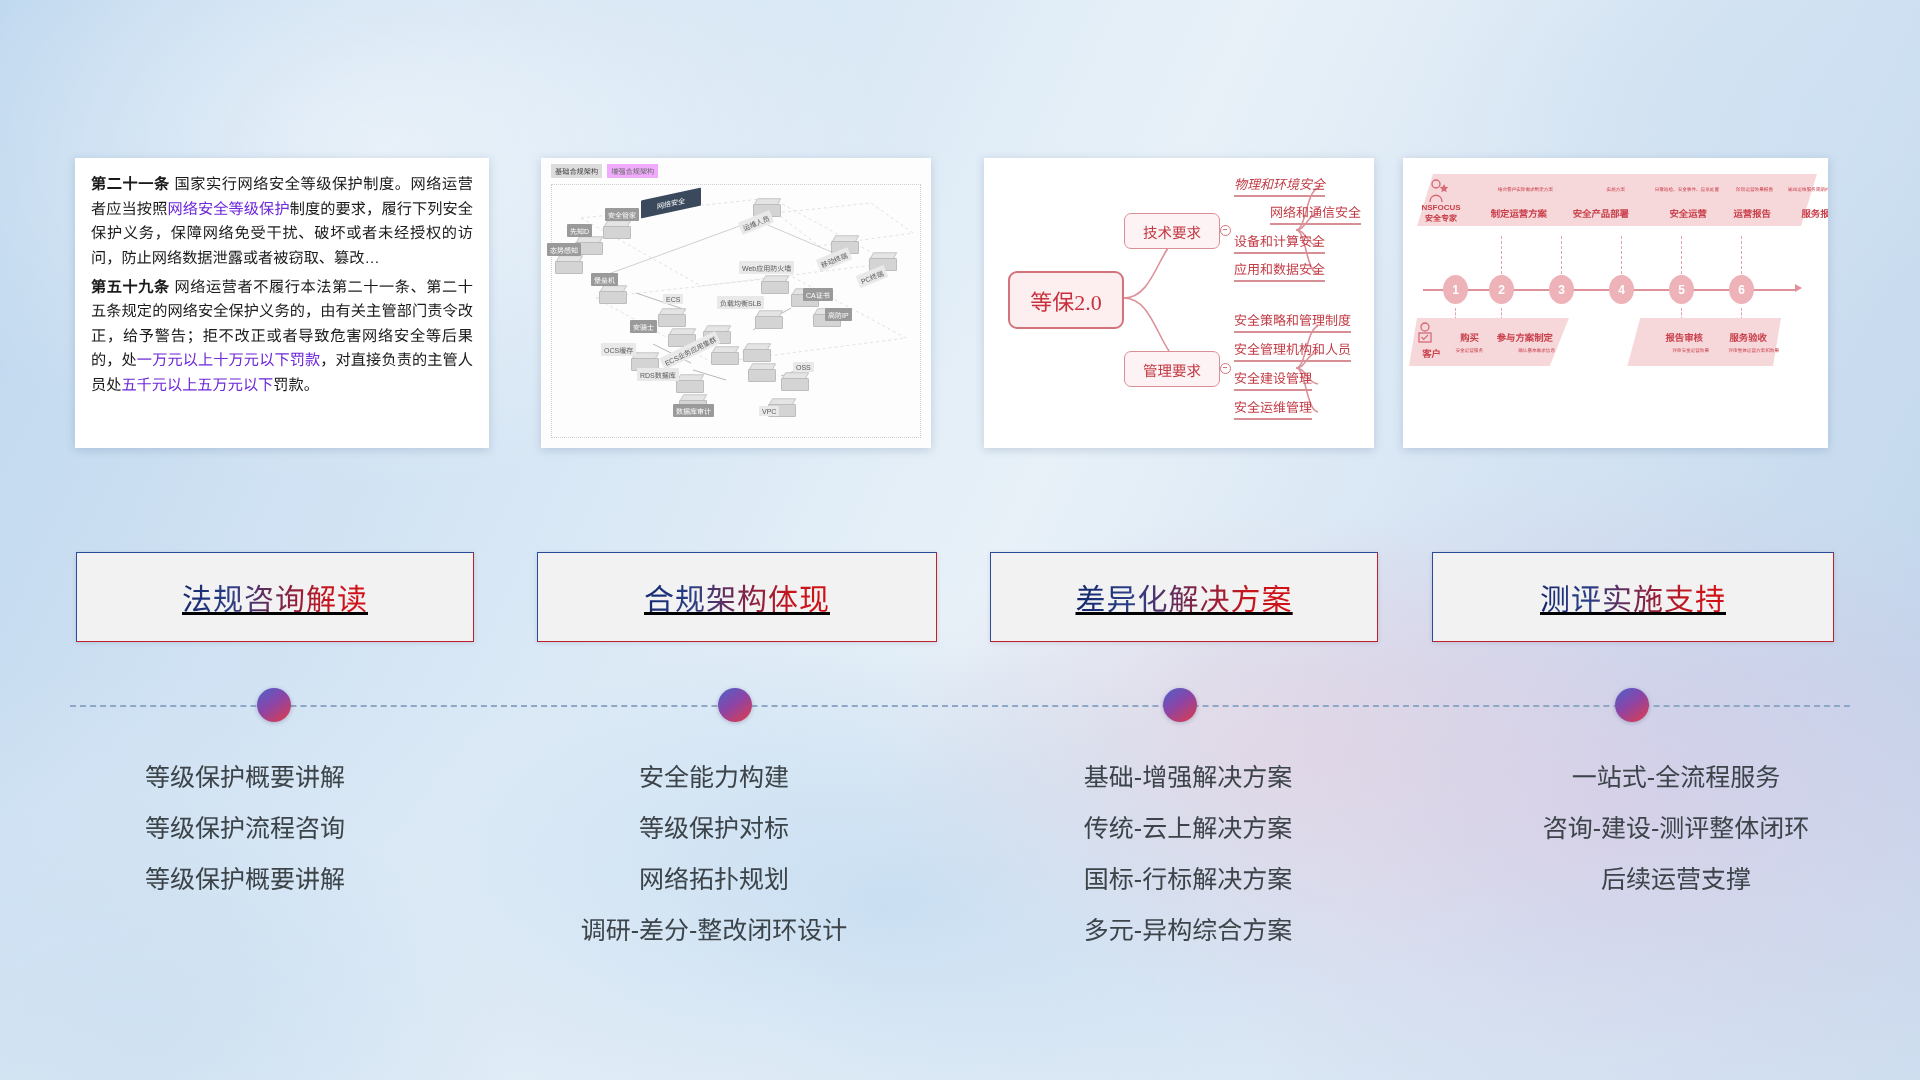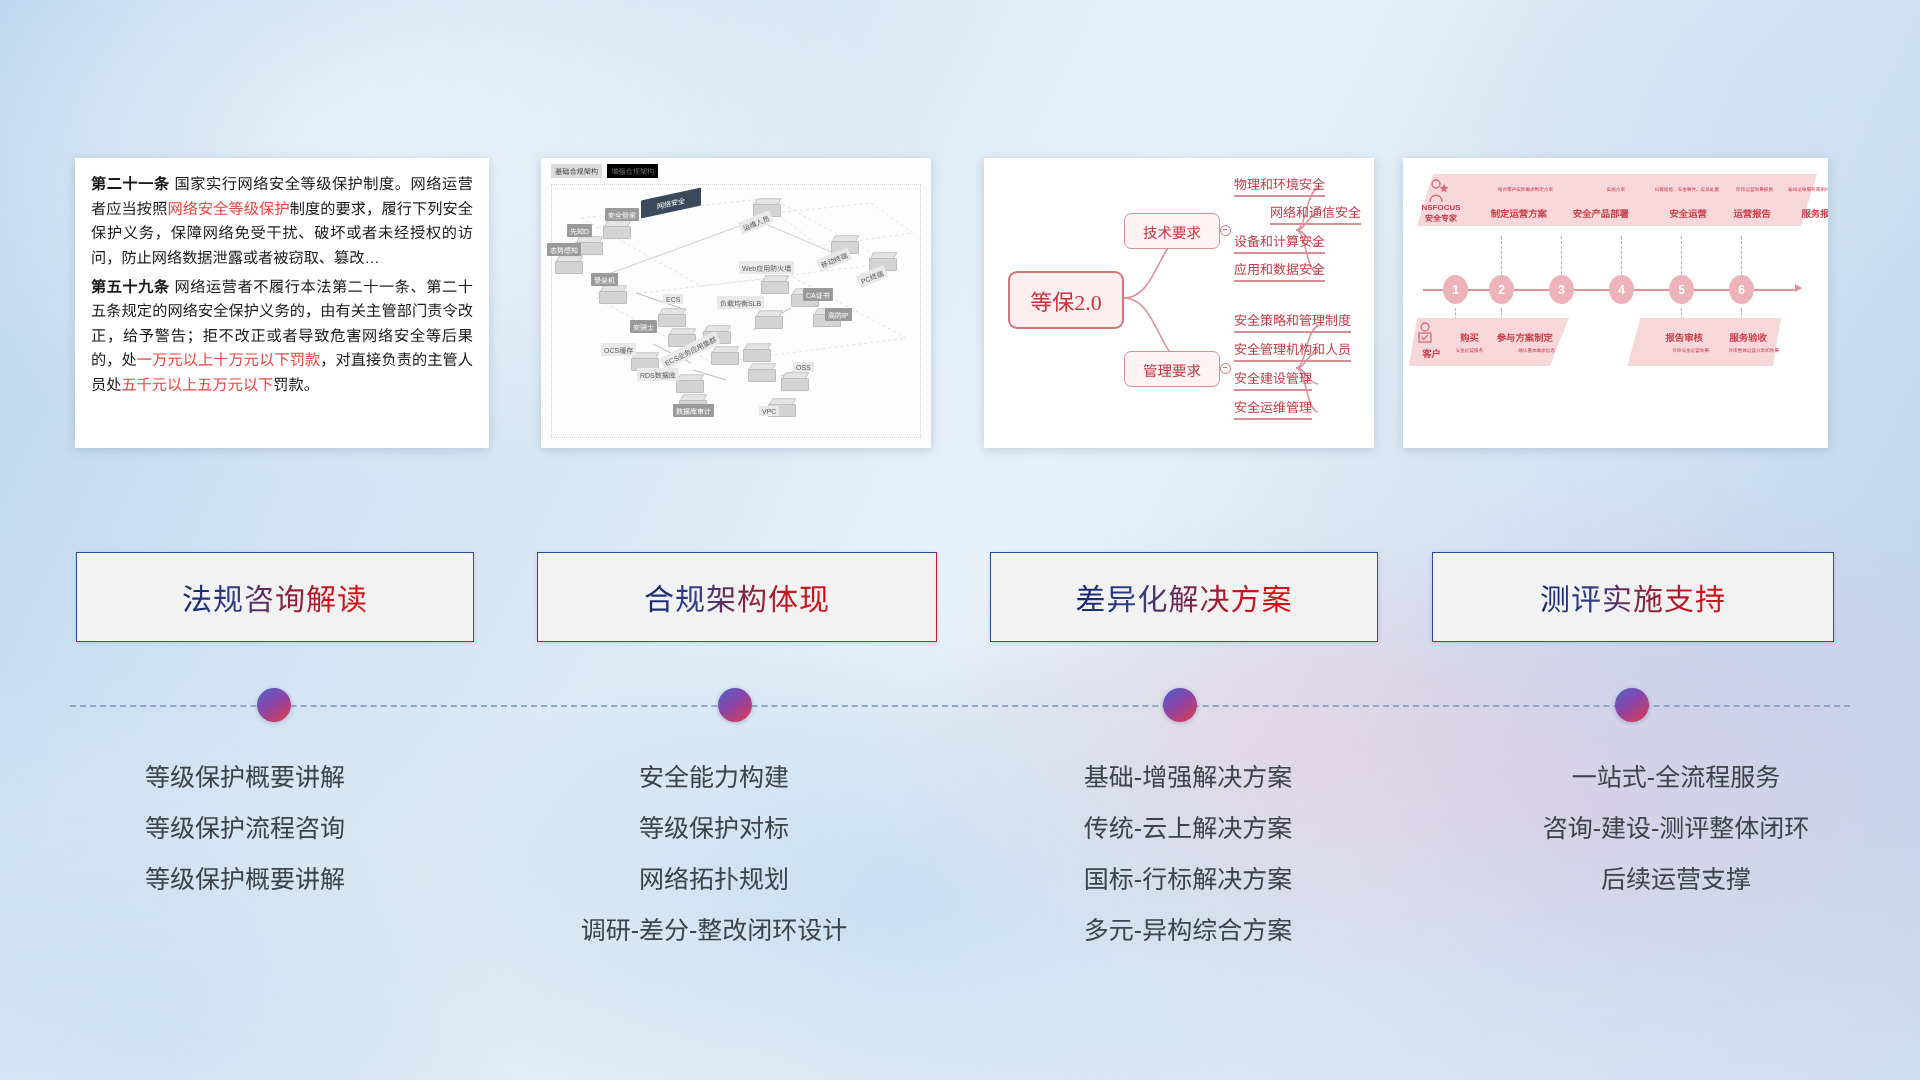--- a/index.html
+++ b/index.html
@@ -27,27 +27,27 @@
   .card-1{left:75px;  top:158px;width:414px;height:290px;}
   .card-2{left:541px; top:158px;width:390px;height:290px;}
   .card-3{left:984px; top:158px;width:390px;height:290px;}
   .card-4{left:1403px;top:158px;width:425px;height:290px;}
 
   
   .law{padding:14px 16px 0 16px;box-sizing:border-box;height:100%;}
   .law-title{text-align:center;font-weight:bold;font-size:21px;color:#111;letter-spacing:.5px;margin-bottom:9px;}
   .law-p{font-size:15.2px;line-height:1.62;color:#1a1a1a;text-align:justify;margin:0 0 4px 0;}
   .law-p b{font-weight:bold;}
-  .law-p .rd{color:#ef4444;}
+  .law-p .rd{color:#6d28d9;}
 
   
   .arch{position:relative;width:100%;height:100%;background:#fdfdfd;}
   .arch-frame{position:absolute;left:10px;top:26px;right:10px;bottom:10px;border:1px dotted #cfcfcf;}
   .arch-tabs{position:absolute;left:10px;top:6px;display:flex;gap:5px;}
-  .arch-tab{font-size:7.2px;color:#6b6b6b;background:#000000;padding:2px 4px;white-space:nowrap;}
+  .arch-tab{font-size:7.2px;color:#6b6b6b;background:#f0abfc;padding:2px 4px;white-space:nowrap;}
   .arch-tab.sel{background:#dcdcdc;color:#444;}
   .iso{position:absolute;width:30px;height:22px;}
   .iso .top{position:absolute;left:4px;top:0;width:22px;height:11px;background:#e4e4e4;transform:skewX(-30deg) scaleY(.62);border:1px solid #c3c3c3;}
   .iso .bot{position:absolute;left:2px;top:8px;width:26px;height:11px;background:#d4d4d4;border:1px solid #bdbdbd;border-radius:1px;}
   .lbl{position:absolute;font-size:7px;color:#fff;background:#9a9a9a;padding:1.5px 3px;white-space:nowrap;border-radius:1px;}
   .lbl.lt{background:#e9e9e9;color:#5a5a5a;}
   .lbl.dk{background:#3a4a5c;color:#fff;}
 
   
   .mm{position:relative;width:100%;height:100%;}
@@ -77,21 +77,21 @@
   .nf-arrow{position:absolute;left:392px;top:126px;width:0;height:0;border-left:7px solid #e0929a;border-top:4px solid transparent;border-bottom:4px solid transparent;}
   .nf-node{position:absolute;width:25px;height:29px;border-radius:50%;background:#eeb3b9;color:#fff;font-size:12px;font-weight:bold;
            display:flex;align-items:center;justify-content:center;top:117px;}
   .nf-tick{position:absolute;width:1px;border-left:1px dashed #e3a3aa;}
 
   
   #heads{position:absolute;left:0;top:0;width:1920px;height:1080px;z-index:3;}
   .hbox{position:absolute;top:552px;height:88px;background:#f2f2f2;
         border:1.6px solid #2a4b9b;border-right-color:#c0202a;border-bottom-color:#c0202a;
         display:flex;align-items:center;justify-content:center;
-        box-shadow:0 1px 4px rgba(70,90,130,.18);}
+        box-shadow:0 1px 4px rgba(70,90,130,.18);text-decoration:underline;}
   .hbox .ht{font-size:30px;font-weight:500;letter-spacing:1px;
         background:linear-gradient(90deg,#14276e 0%,#2b3f86 26%,#8a2140 58%,#c8161d 80%,#d31016 100%);
         -webkit-background-clip:text;background-clip:text;color:transparent;
         font-family:"Liberation Sans","DejaVu Sans",sans-serif;}
   .h-1{left:76px; width:396px;}
   .h-2{left:537px;width:398px;}
   .h-3{left:990px;width:386px;}
   .h-4{left:1432px;width:400px;}
 
   
@@ -292,21 +292,21 @@
         <path d="M312 210 C 322 210 322 172 334 168" fill="none" stroke="#dd9098" stroke-width="1.6"></path>
         <path d="M312 210 C 322 210 322 196 334 194" fill="none" stroke="#dd9098" stroke-width="1.6"></path>
         <path d="M312 210 C 322 210 322 224 334 226" fill="none" stroke="#dd9098" stroke-width="1.6"></path>
         <path d="M312 210 C 322 210 322 252 334 254" fill="none" stroke="#dd9098" stroke-width="1.6"></path>
       </svg>
 
       <div class="mm-root">等保2.0</div>
 
       <div class="mm-node" style="left:140px;top:55px;">技术要求</div>
       <div class="mm-dot" style="left:236px;top:67px;"></div>
-      <div class="mm-leaf" style="left:250px;top:16px;">物理和环境安全</div>
+      <div class="mm-leaf" style="left:250px;top:16px;font-style:italic;">物理和环境安全</div>
       <div class="mm-leaf" style="left:250px;top:44px;margin-left:36px;">网络和通信安全</div>
       <div class="mm-leaf" style="left:250px;top:73px;">设备和计算安全</div>
       <div class="mm-leaf" style="left:250px;top:101px;">应用和数据安全</div>
 
       <div class="mm-node" style="left:140px;top:193px;">管理要求</div>
       <div class="mm-dot" style="left:236px;top:205px;"></div>
       <div class="mm-leaf" style="left:250px;top:152px;">安全策略和管理制度</div>
       <div class="mm-leaf" style="left:250px;top:181px;">安全管理机构和人员</div>
       <div class="mm-leaf" style="left:250px;top:210px;">安全建设管理</div>
       <div class="mm-leaf" style="left:250px;top:239px;">安全运维管理</div>

